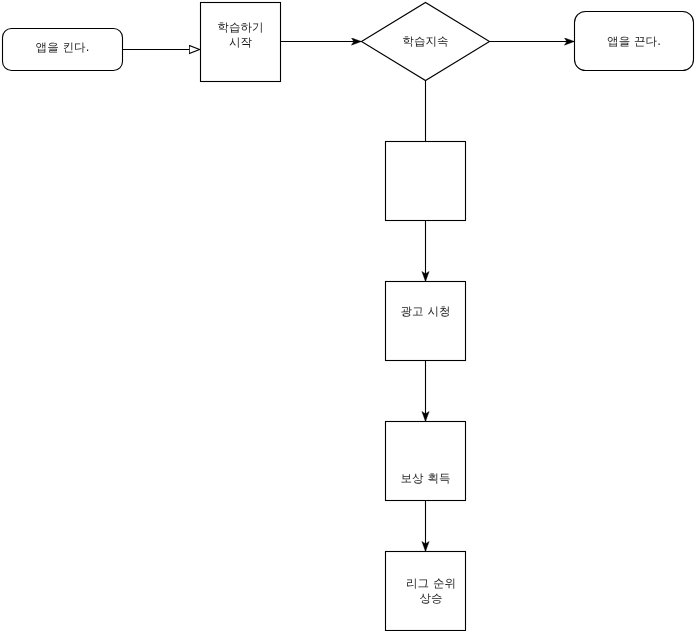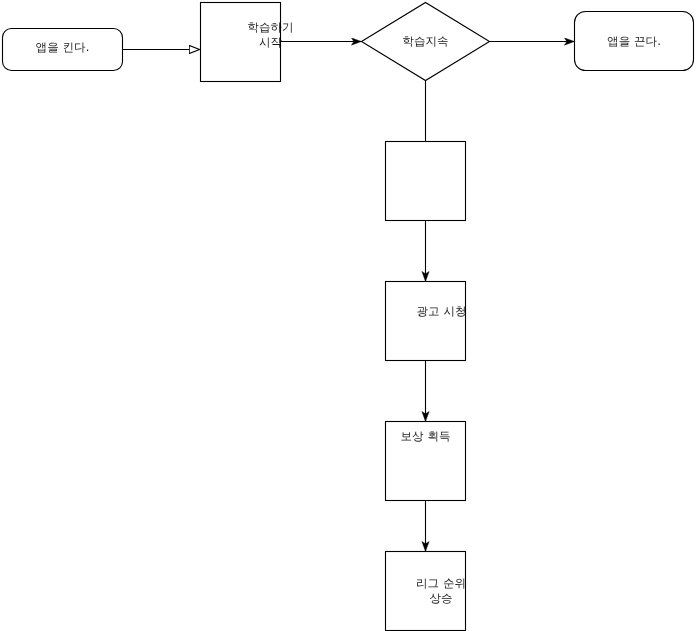--- a/index.html
+++ b/index.html
@@ -93,28 +93,28 @@
 
     <line class="edge-line" x1="425.5" y1="221" x2="425.5" y2="281" marker-end="url(#mk-filled)"></line>
 
     <line class="edge-line" x1="425.5" y1="361" x2="425.5" y2="421" marker-end="url(#mk-filled)"></line>
 
     <line class="edge-line" x1="425.5" y1="501" x2="425.5" y2="551" marker-end="url(#mk-filled)"></line>
   </svg>
 
   <div class="node-label" style="left:2px; top:28px; width:121px; height:39px;">앱을 킨다.</div>
 
-  <div class="node-label" style="left:200px; top:2px; width:81px; height:66px;padding-left:30px;">학습하기
+  <div class="node-label" style="left:200px; top:2px; width:81px; height:66px;">학습하기
 시작</div>
 
   <div class="node-label" style="left:361px; top:2px; width:129px; height:79px;font-family:Liberation Serif, serif;">학습지속</div>
 
   <div class="node-label" style="left:574px; top:11px; width:120px; height:60px;">앱을 끈다.</div>
 
 
-  <div class="node-label" style="left:385px; top:281px; width:81px; height:60px;padding-left:16px;">광고 시청</div>
+  <div class="node-label" style="left:385px; top:281px; width:81px; height:60px;">광고 시청</div>
 
-  <div class="node-label" style="left:385px; top:396px; width:81px; height:80px;">보상 획득</div>
+  <div class="node-label" style="left:385px; top:438px; width:81px; height:80px;">보상 획득</div>
 
-  <div class="node-label" style="left:395px; top:551px; width:92px; height:80px;">리그 순위
+  <div class="node-label" style="left:385px; top:551px; width:92px; height:80px;">리그 순위
 상승</div>
 
 </div>
 
 </body></html>

